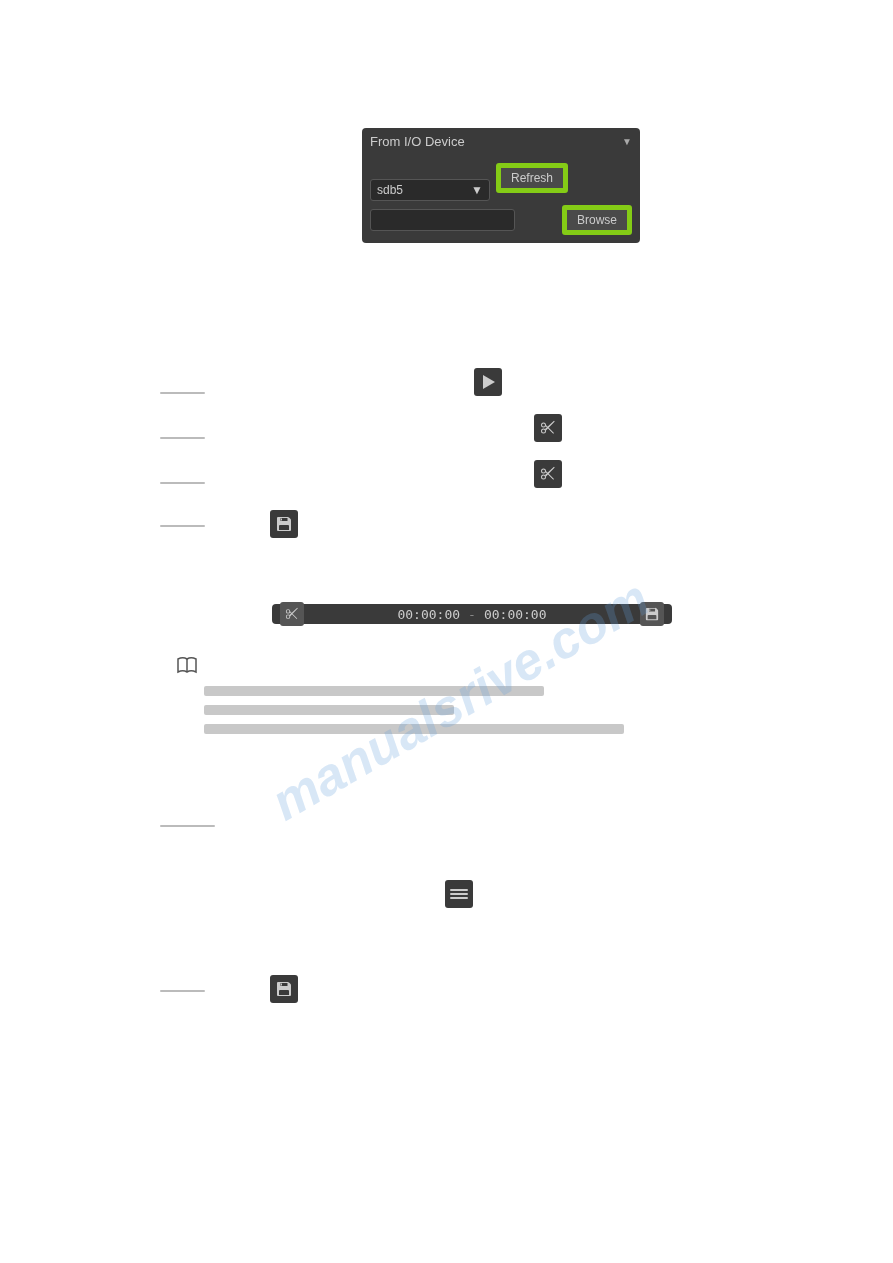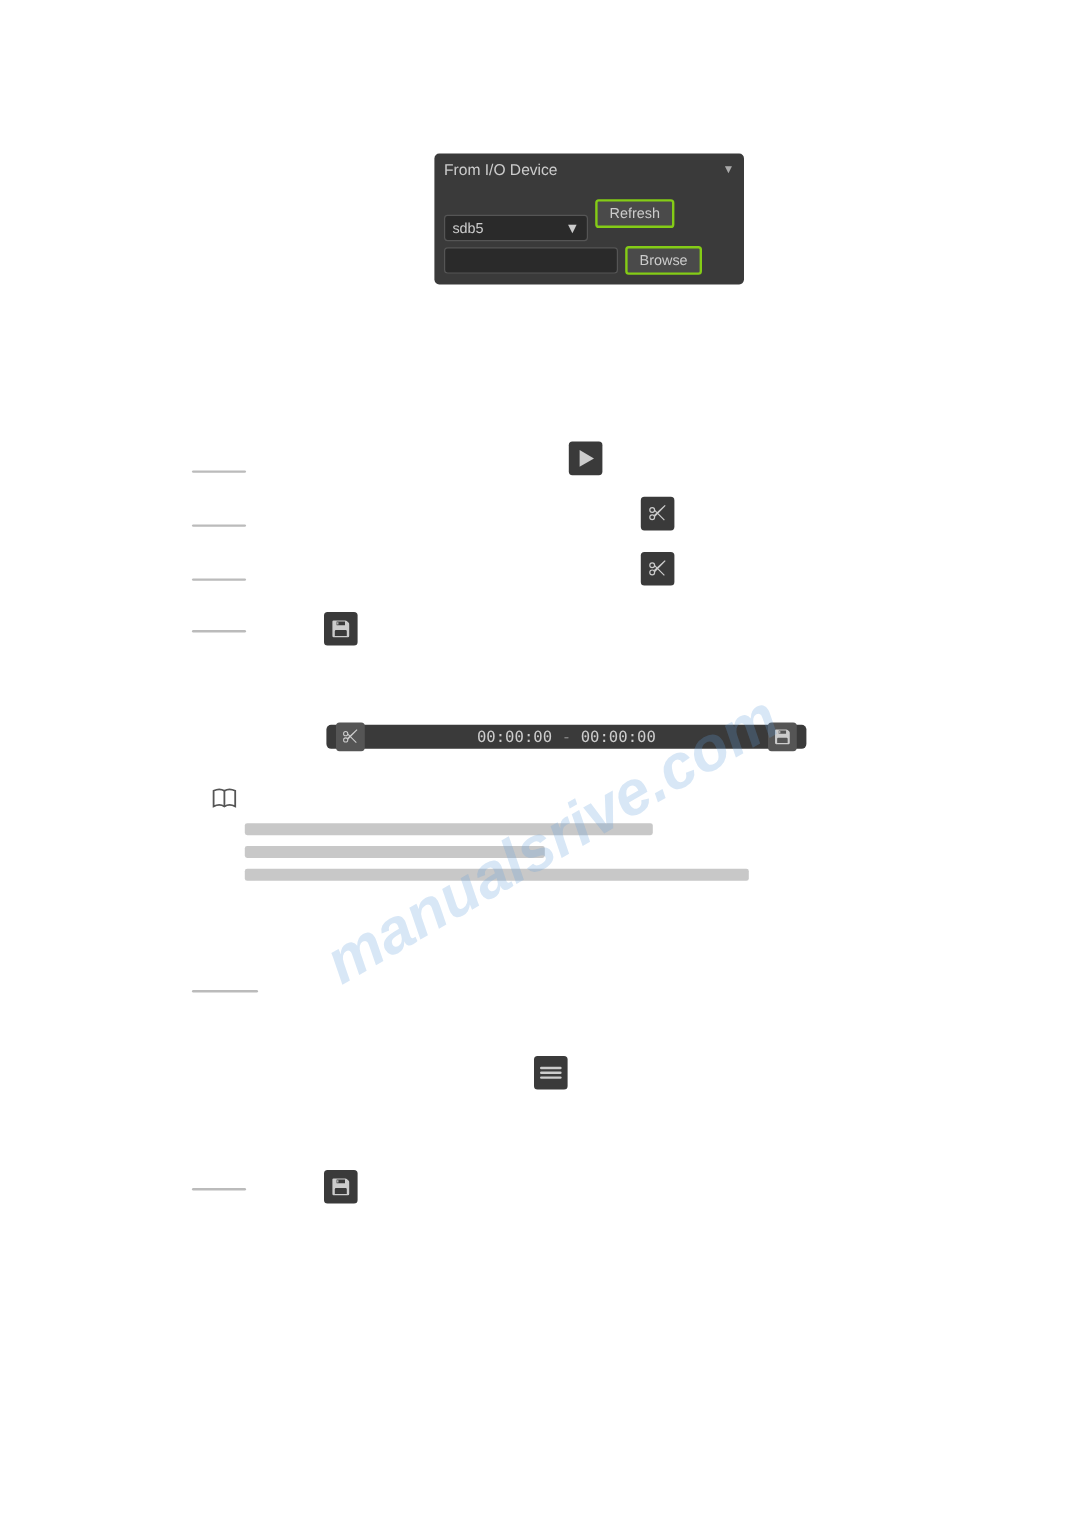--- a/index.html
+++ b/index.html
@@ -10,21 +10,21 @@
       font-family: Arial, sans-serif;
       position: relative;
       overflow: hidden;
     }
 
     
     .io-device-widget {
       position: absolute;
       top: 128px;
       left: 362px;
-      width: 258px;
+      width: 278px;
       background: #3a3a3a;
       border-radius: 4px;
       padding: 6px 8px 8px 8px;
     }
 
     .io-device-header {
       display: flex;
       align-items: center;
       justify-content: space-between;
       margin-bottom: 6px;
@@ -57,31 +57,32 @@
       width: 120px;
       display: flex;
       align-items: center;
       justify-content: space-between;
       margin-top: 24px;
     }
 
     .btn-dark {
       background: #4a4a4a;
       color: #cccccc;
-      border: 2px solid #84cc16;
+      border: 5px solid #84cc16;
       border-radius: 3px;
       padding: 3px 10px;
       font-size: 12px;
       cursor: pointer;
     }
 
     .io-device-path-row {
       display: flex;
       align-items: center;
       gap: 6px;
+      justify-content: space-between;
     }
 
     .path-input {
       background: #2a2a2a;
       color: #cccccc;
       border: 1px solid #555;
       border-radius: 3px;
       padding: 3px 6px;
       font-size: 12px;
       width: 145px;

